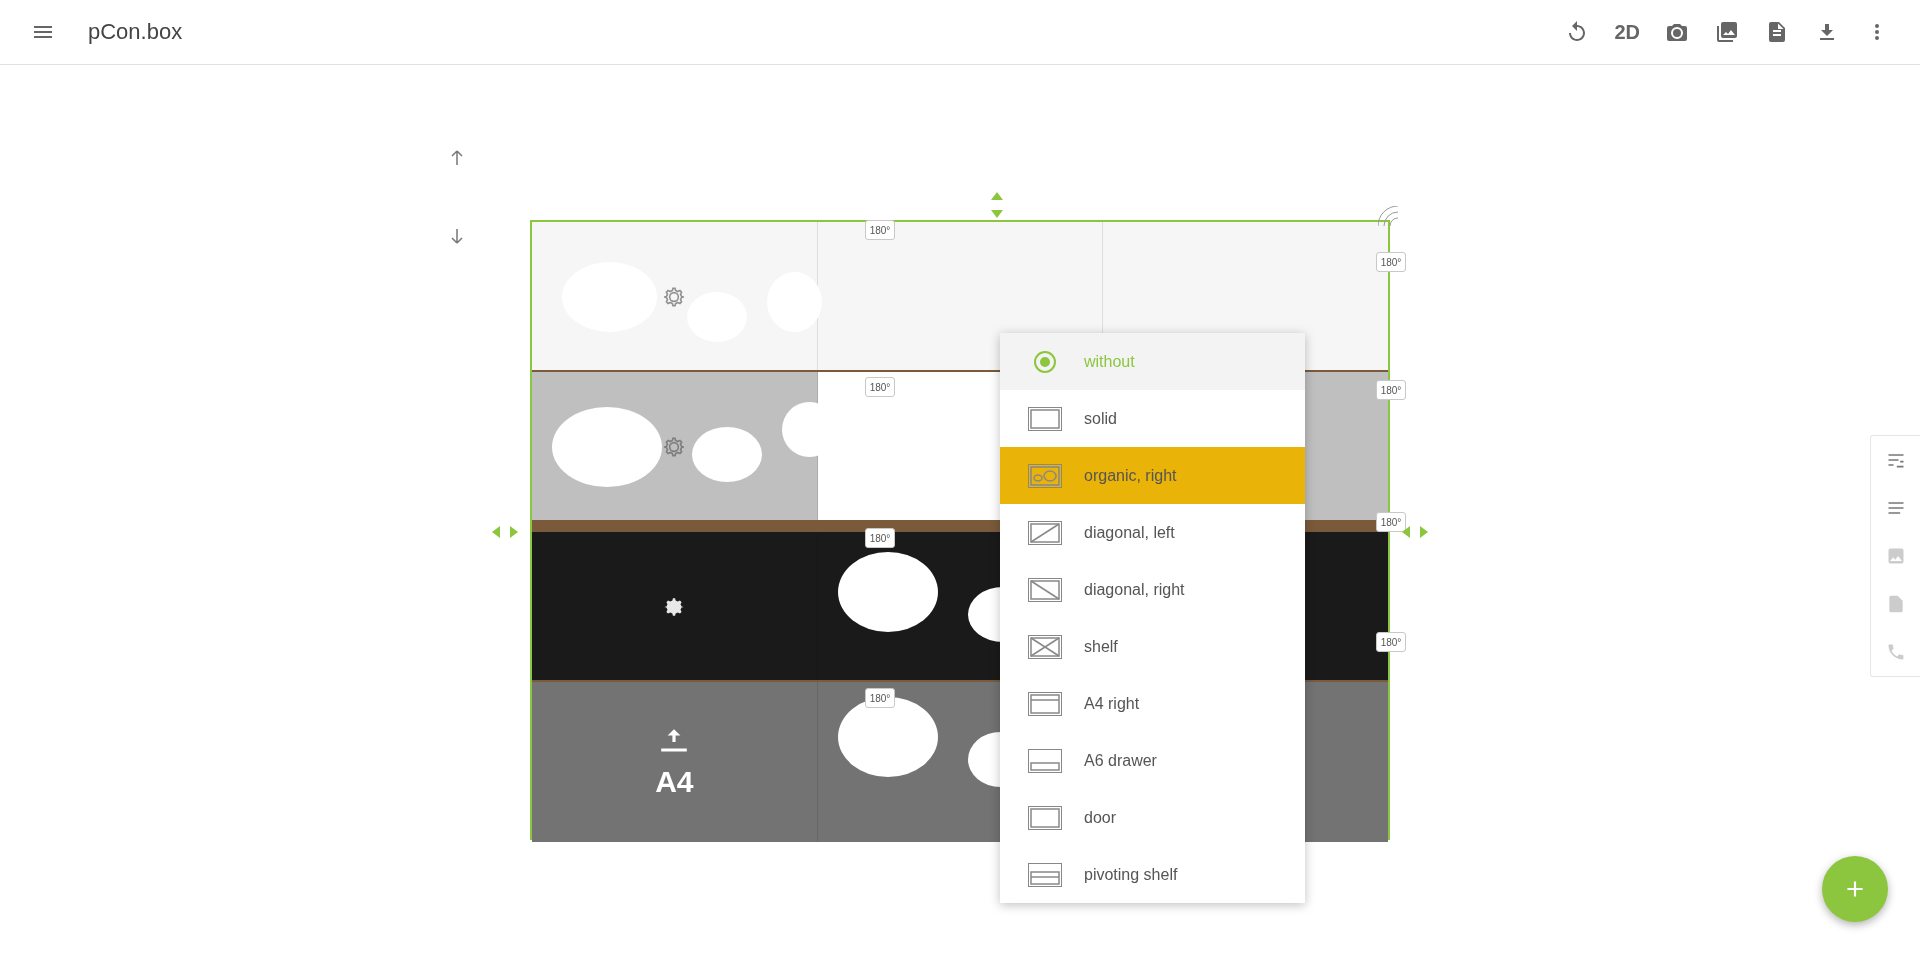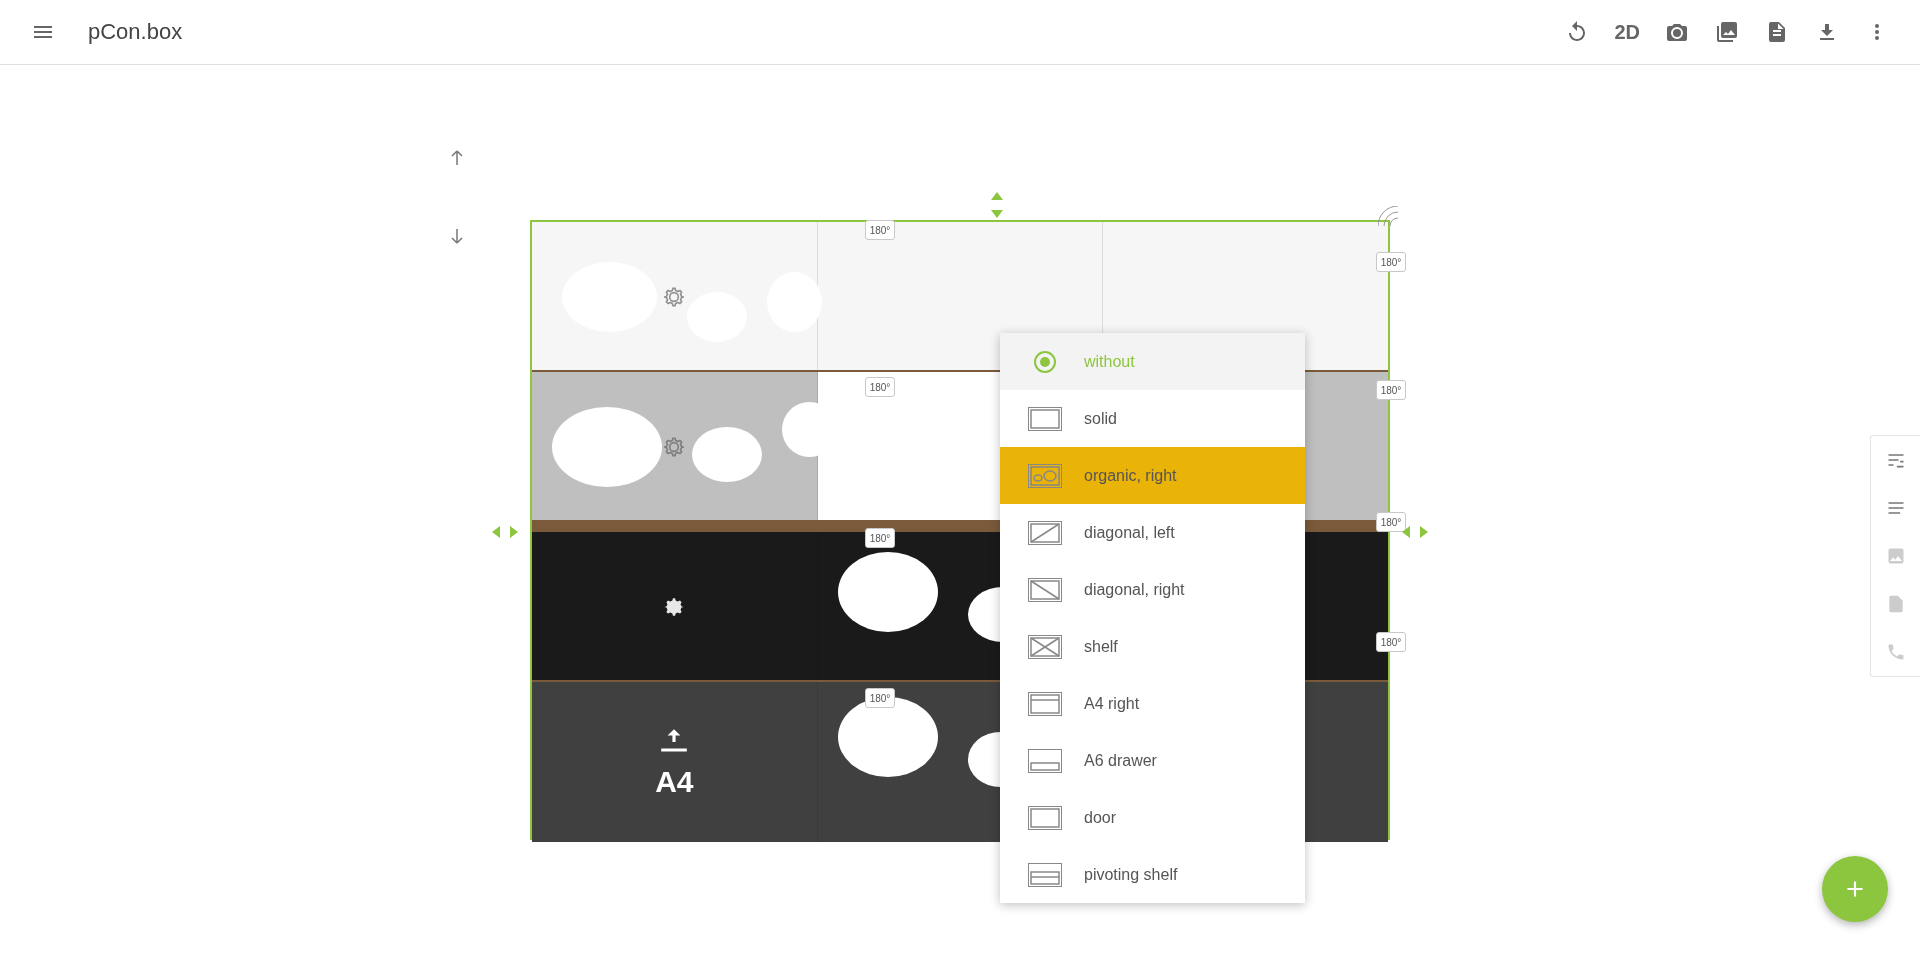--- a/index.html
+++ b/index.html
@@ -22,21 +22,21 @@
   .shelfrow { position: absolute; left: 0; right: 0; height: 150px; display: flex; }
   .cell { flex: 1; border-right: 1px solid rgba(0,0,0,.1); display:flex; align-items:center; justify-content:center; }
   .cell:last-child { border-right: none; }
   .row0 { top: 0; }
   .row1 { top: 150px; }
   .row2 { top: 310px; }
   .row3 { top: 460px; height: 160px; }
   .row0 .cell { background: #f6f6f6; }
   .row1 .cell { background: #bfbfbf; }
   .row2 .cell { background: #1a1a1a; }
-  .row3 .cell { background: #404040; }
+  .row3 .cell { background: #737373; }
   .plank { position: absolute; left: 0; right: 0; height: 14px; background: #7a5a3b; }
   .gear { width: 26px; height: 26px; opacity: .9; }
   .a4box { color: #fff; text-align: center; font-weight: 700; font-size: 30px; }
 
   
   .blob { position:absolute; background:#fff; border-radius:50%; }
   
   
   .flip { position: absolute; width: 30px; height: 20px; background: #fff; border: 1px solid #c8c8c8; border-radius: 3px; font-size: 10px; display:flex; align-items:center; justify-content:center; }
 

